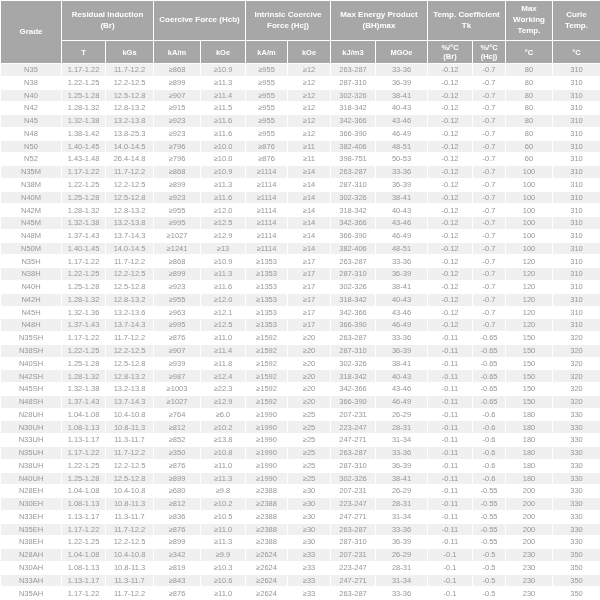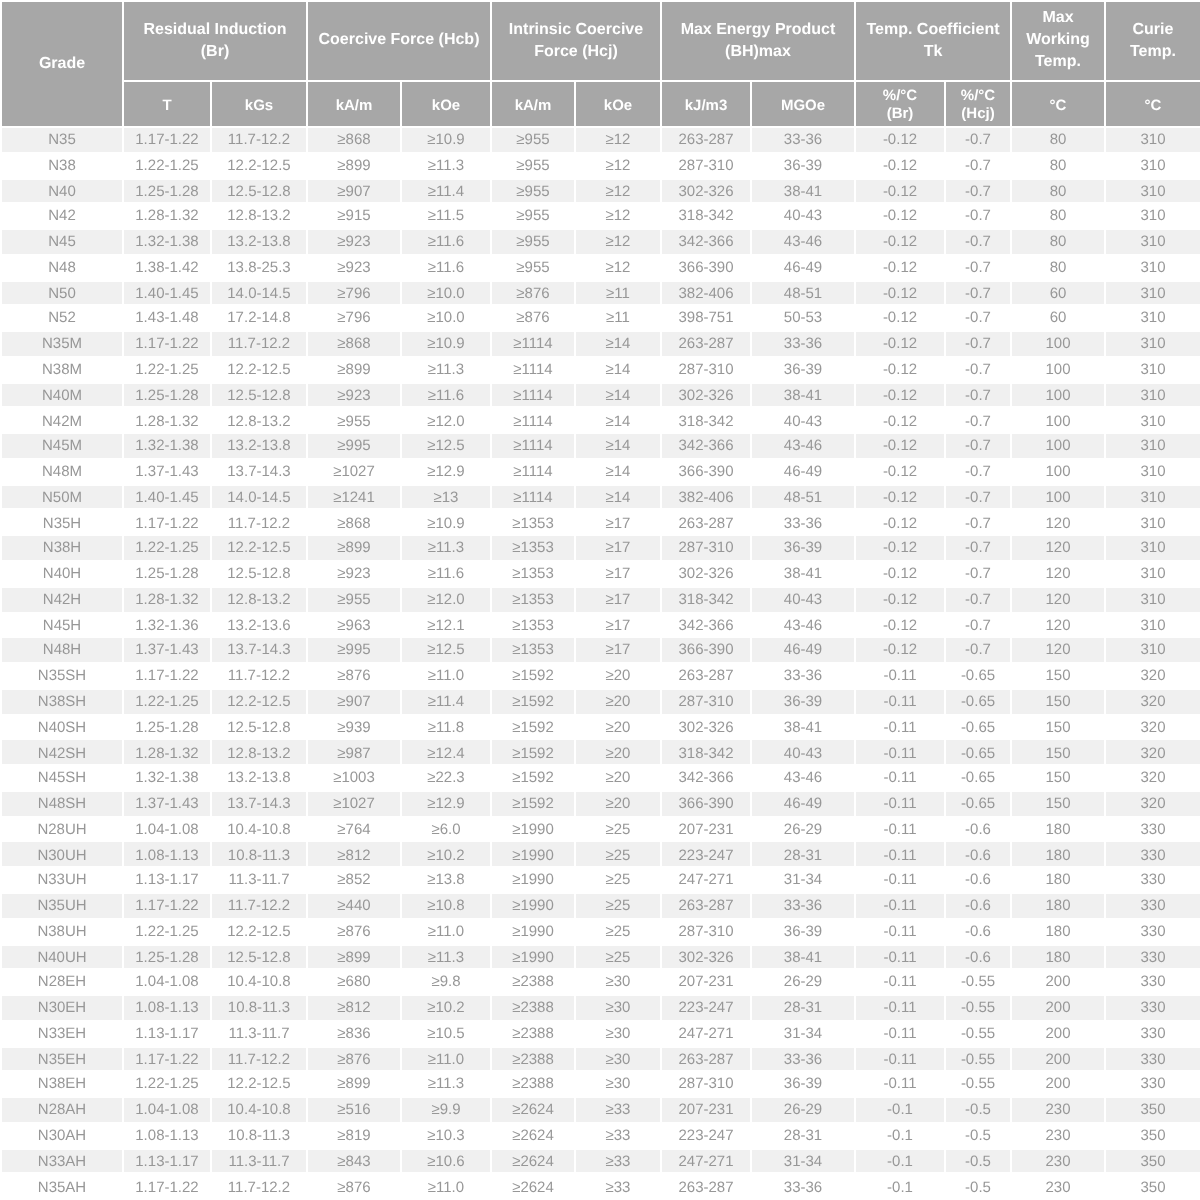--- a/index.html
+++ b/index.html
@@ -201,21 +201,21 @@
           <td>382-406</td>
           <td>48-51</td>
           <td>-0.12</td>
           <td>-0.7</td>
           <td>60</td>
           <td>310</td>
         </tr>
         <tr>
           <td>N52</td>
           <td>1.43-1.48</td>
-          <td>17.2-14.8</td>
+          <td>26.4-14.8</td>
           <td>≥796</td>
           <td>≥10.0</td>
           <td>≥876</td>
           <td>≥11</td>
           <td>398-751</td>
           <td>50-53</td>
           <td>-0.12</td>
           <td>-0.7</td>
           <td>60</td>
           <td>310</td>
@@ -547,21 +547,21 @@
           <td>31-34</td>
           <td>-0.11</td>
           <td>-0.6</td>
           <td>180</td>
           <td>330</td>
         </tr>
         <tr>
           <td>N35UH</td>
           <td>1.17-1.22</td>
           <td>11.7-12.2</td>
-          <td>≥440</td>
+          <td>≥350</td>
           <td>≥10.8</td>
           <td>≥1990</td>
           <td>≥25</td>
           <td>263-287</td>
           <td>33-36</td>
           <td>-0.11</td>
           <td>-0.6</td>
           <td>180</td>
           <td>330</td>
         </tr>
@@ -667,21 +667,21 @@
           <td>36-39</td>
           <td>-0.11</td>
           <td>-0.55</td>
           <td>200</td>
           <td>330</td>
         </tr>
         <tr>
           <td>N28AH</td>
           <td>1.04-1.08</td>
           <td>10.4-10.8</td>
-          <td>≥516</td>
+          <td>≥342</td>
           <td>≥9.9</td>
           <td>≥2624</td>
           <td>≥33</td>
           <td>207-231</td>
           <td>26-29</td>
           <td>-0.1</td>
           <td>-0.5</td>
           <td>230</td>
           <td>350</td>
         </tr>

